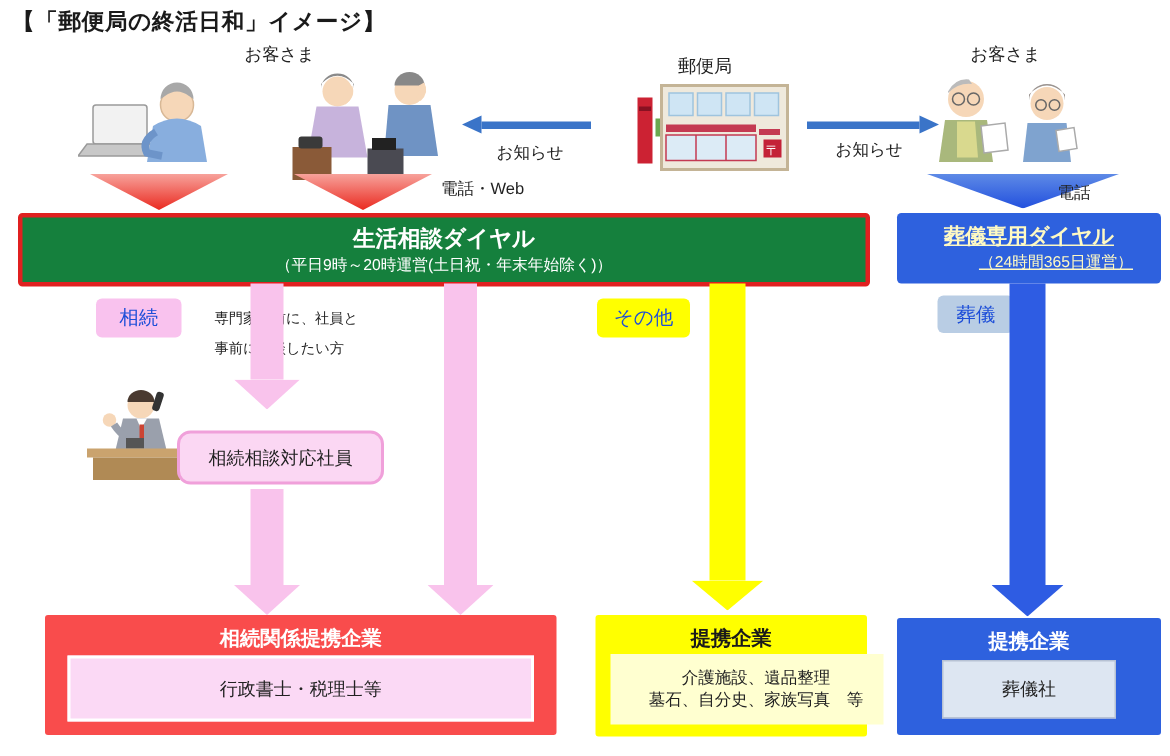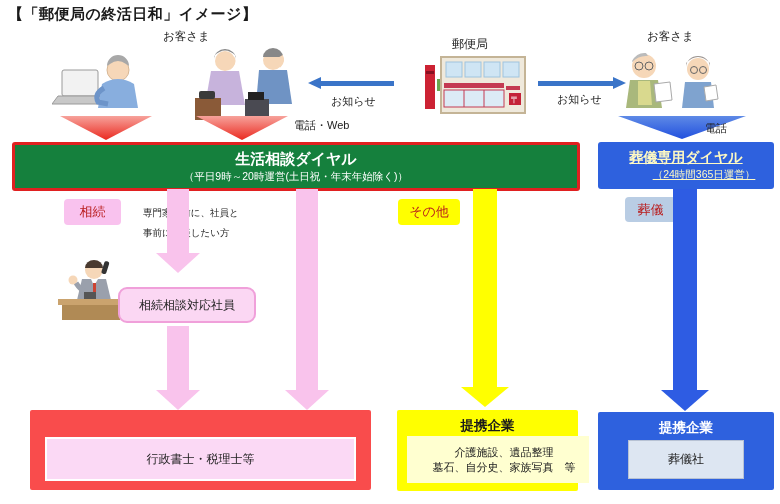--- a/index.html
+++ b/index.html
@@ -26,21 +26,21 @@
 
   
   .banner-red{left:12px;top:142px;width:562px;height:43px;background:#15803d;border:3px solid #e02020;border-radius:3px;color:#fff;}
   .banner-red .t1{font-size:15px;font-weight:bold;}
   .banner-red .t2{font-size:10.5px;margin-top:1px;}
   .banner-blue{left:598px;top:142px;width:176px;height:47px;background:#2e61de;border-radius:3px;color:#fef9c3;text-decoration:underline;}
   .banner-blue .t1{font-size:14px;font-weight:bold;}
   .banner-blue .t2{font-size:10.5px;margin-top:1px;margin-left:36px;}
 
   
-  .tag{font-size:13px;color:#b91c1c;border-radius:4px;}
+  .tag{font-size:13px;color:#1d4ed8;border-radius:4px;}
   .tag-pink{background:#f9c2ee;}
   .tag-yellow{background:#ffff00;}
   .tag-steel{background:#b9cde4;}
 
   .note{font-size:9.5px;line-height:20px;color:#222;white-space:nowrap;}
 
   
   .vshaft{position:absolute;}
   .vhead{position:absolute;clip-path:polygon(0 0,100% 0,50% 100%);}
   .pink{background:#f9c3ec;}
@@ -202,20 +202,21 @@
     <div class="vshaft yellow" style="left:473px;top:189px;width:24px;height:198px;"></div>
     <div class="vhead yellow" style="left:461px;top:387px;width:48px;height:20px;"></div>
   </div>
 
   <div>
     <div class="vshaft vblue" style="left:673px;top:189px;width:24px;height:201px;"></div>
     <div class="vhead vblue" style="left:661px;top:390px;width:48px;height:21px;"></div>
   </div>
 
   <div class="abs pbox pbox-red">
+    <div class="ptitle">相続関係提携企業</div>
     <div class="abs ctr inner-pink">行政書士・税理士等</div>
   </div>
 
   <div class="abs pbox pbox-yellow">
     <div class="ptitle">提携企業</div>
     <div class="abs ctr col inner-yellow">
       <div>介護施設、遺品整理</div>
       <div>墓石、自分史、家族写真　等</div>
     </div>
   </div>

